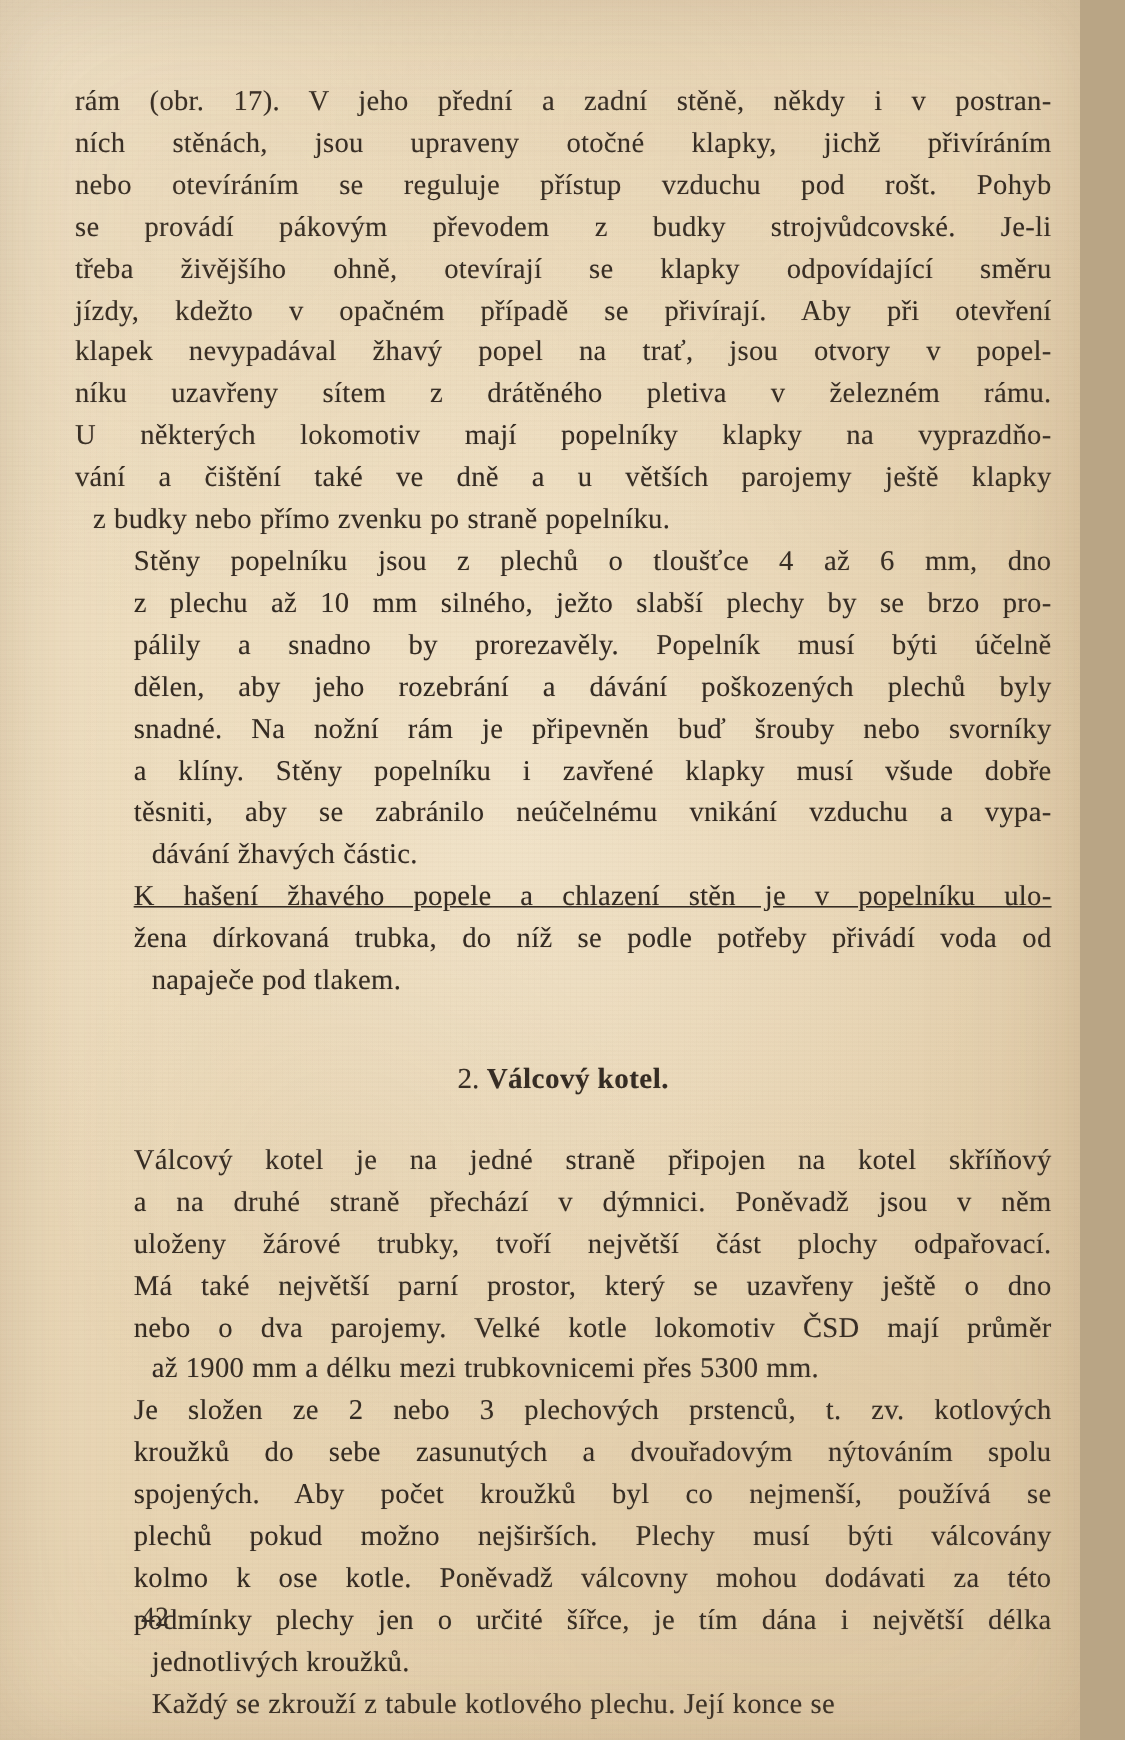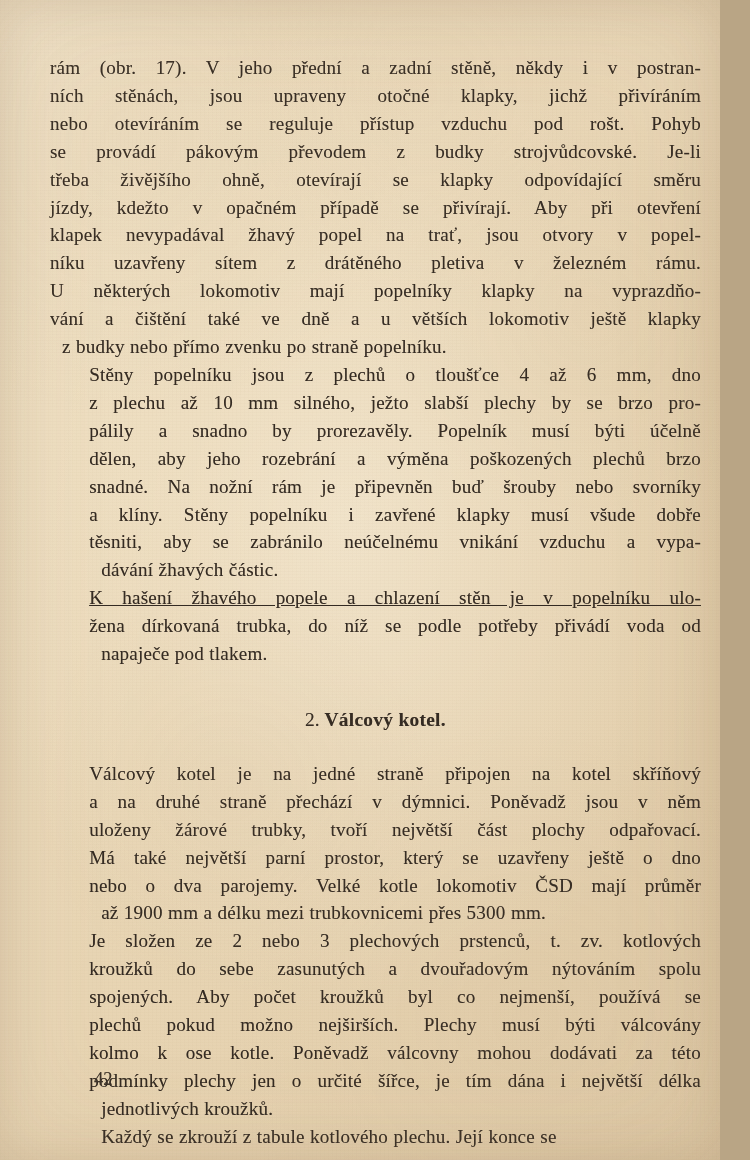--- a/index.html
+++ b/index.html
@@ -127,29 +127,29 @@
     <p class="para">
         <span class="ln">rám (obr. 17). V jeho přední a zadní stěně, někdy i v postran-</span>
         <span class="ln">ních stěnách, jsou upraveny otočné klapky, jichž přivíráním</span>
         <span class="ln">nebo otevíráním se reguluje přístup vzduchu pod rošt. Pohyb</span>
         <span class="ln">se provádí pákovým převodem z budky strojvůdcovské. Je-li</span>
         <span class="ln">třeba živějšího ohně, otevírají se klapky odpovídající směru</span>
         <span class="ln">jízdy, kdežto v opačném případě se přivírají. Aby při otevření</span>
         <span class="ln">klapek nevypadával žhavý popel na trať, jsou otvory v popel-</span>
         <span class="ln">níku uzavřeny sítem z drátěného pletiva v železném rámu.</span>
         <span class="ln">U některých lokomotiv mají popelníky klapky na vyprazdňo-</span>
-        <span class="ln">vání a čištění také ve dně a u větších lokomotiv ještě klapky</span>
+        <span class="ln">vání a čištění také ve dně a u větších parojemy ještě klapky</span>
         <span class="ln last">z budky nebo přímo zvenku po straně popelníku.</span>
       </p>
 
     <p class="para indent">
         <span class="ln" style="text-indent: 2.05em;">Stěny popelníku jsou z plechů o tloušťce 4 až 6 mm, dno</span>
         <span class="ln">z plechu až 10 mm silného, ježto slabší plechy by se brzo pro-</span>
         <span class="ln">pálily a snadno by prorezavěly. Popelník musí býti účelně</span>
-        <span class="ln">dělen, aby jeho rozebrání a výměna poškozených plechů brzo</span>
+        <span class="ln">dělen, aby jeho rozebrání a dávání poškozených plechů byly</span>
         <span class="ln">snadné. Na nožní rám je připevněn buď šrouby nebo svorníky</span>
         <span class="ln">a klíny. Stěny popelníku i zavřené klapky musí všude dobře</span>
         <span class="ln">těsniti, aby se zabránilo neúčelnému vnikání vzduchu a vypa-</span>
         <span class="ln last">dávání žhavých částic.</span>
       </p>
 
     <p class="para indent">
         <span class="ln" style="text-indent: 2.05em; text-decoration: underline;">K hašení žhavého popele a chlazení stěn je v popelníku ulo-</span>
         <span class="ln">žena dírkovaná trubka, do níž se podle potřeby přivádí voda od</span>
         <span class="ln last">napaječe pod tlakem.</span>

